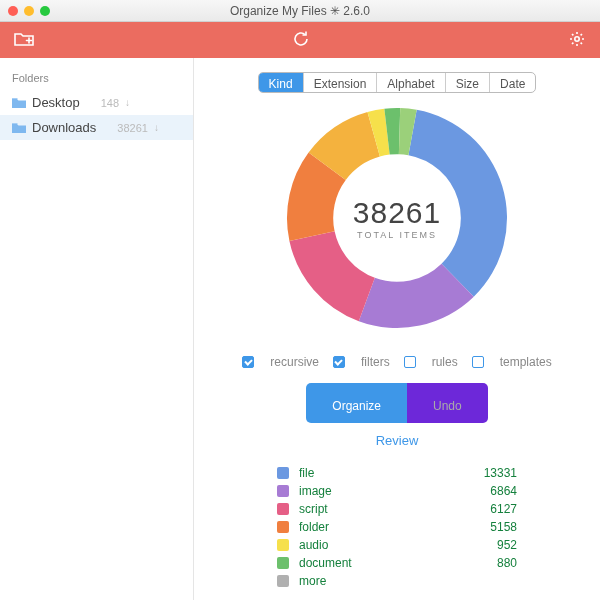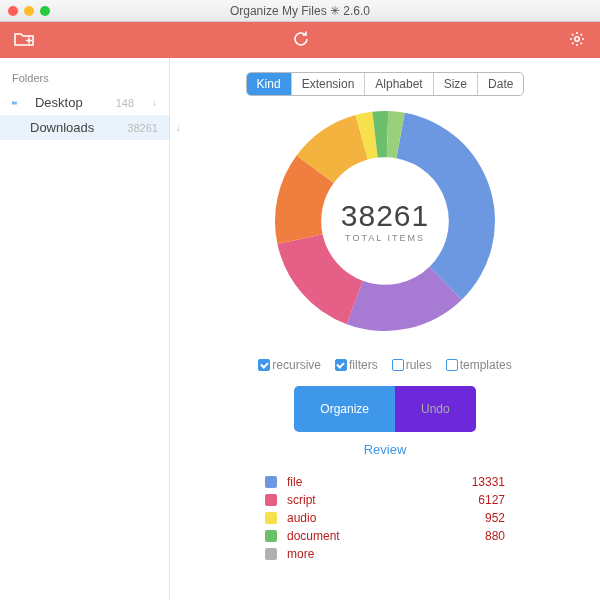--- a/index.html
+++ b/index.html
@@ -6,47 +6,47 @@
   body { font-family: -apple-system, "Helvetica Neue", Arial, sans-serif; font-size: 12px; color: #555; width: 600px; height: 600px; overflow: hidden; background: #fff; }
   .titlebar { height: 22px; background: linear-gradient(#f7f7f7,#eaeaea); border-bottom: 1px solid #d0d0d0; display: flex; align-items: center; padding: 0 8px; position: relative; }
   .traffic { display: flex; gap: 6px; }
   .dot { width: 10px; height: 10px; border-radius: 50%; }
   .dot.red { background:#ff5f56; } .dot.yellow{background:#ffbd2e;} .dot.green{background:#27c93f;}
   .title { position:absolute; left:0; right:0; text-align:center; font-size:12px; color:#555; }
   .toolbar { height: 36px; background:#eb6c60; display:flex; align-items:center; justify-content:space-between; padding:0 14px; color:#fff; }
   .toolbar svg { stroke:#fff; }
   .tool-center { flex:1; display:flex; justify-content:center; }
   .content { display:flex; height: calc(600px - 22px - 36px); }
-  .sidebar { width: 170px; border-right:1px solid #e5e5e5; padding-top:10px; }
+  .sidebar { width: 194px; border-right:1px solid #e5e5e5; padding-top:10px; }
   .side-head { font-size:11px; color:#888; padding:4px 12px 6px; }
-  .side-item { display:flex; align-items:center; gap:18px; padding:5px 12px; font-size:13px; color:#444; cursor:pointer; }
+  .side-item { display:flex; align-items:center; gap:6px; padding:5px 12px; font-size:13px; color:#444; cursor:pointer; }
   .side-item.active { background:#eaf3fb; }
   .side-item .count { color:#bbb; font-size:11px; margin-left:15px;}
   .side-item .arrow { color:#bbb; font-size:10px; }
   .main { flex:1; padding:14px 10px 10px; display:flex; flex-direction:column; align-items:center; overflow:hidden;}
   .tabs { display:flex; border:1px solid #bbb; border-radius:5px; overflow:hidden; margin-bottom:0;}
   .tab { padding:4px 10px; font-size:12px; color:#555; border-right:1px solid #ccc; cursor:pointer;}
   .tab:last-child{border-right:none;}
   .tab.active { background:#3e97e8; color:#fff; }
   .donut-wrap { position:relative; width:250px; height:250px; }
   .donut-center { position:absolute; inset:0; display:flex; flex-direction:column; align-items:center; justify-content:center; }
   .donut-center .num { font-size:30px; font-weight:300; color:#444; letter-spacing:1px;}
   .donut-center .lbl { font-size:9px; letter-spacing:2px; color:#888; }
   .opts { display:flex; gap:14px; margin-top:12px; font-size:12px; color:#888;}
-  .opt { display:flex; align-items:center; gap:2px; cursor:pointer;}
+  .opt { display:flex; align-items:center; gap:16px; cursor:pointer;}
   .chk { width:12px; height:12px; border:1.5px solid #3e97e8; border-radius:2px; display:inline-flex; align-items:center; justify-content:center;}
   .chk.on { background:#3e97e8; }
   .chk.on::after{content:"";width:5px;height:3px;border-left:2px solid #fff;border-bottom:2px solid #fff;transform:rotate(-45deg);margin-top:-2px;}
   .btns { display:flex; margin-top:14px; border-radius:5px; overflow:hidden;}
   .btn { padding:16px 26px; font-size:12px; cursor:pointer;}
   .btn.primary{ background:#3e97e8; color:#fff;}
   .btn.secondary{ background:#6d28d9; color:#aaa;}
   .review { color:#3e97e8; font-size:13px; margin-top:10px; cursor:pointer;}
   .legend { margin-top:16px; width:240px; }
-  .lg-row { display:flex; align-items:center; font-size:12px; padding:2px 0; color:#b91c1c;}
+  .lg-row { display:flex; align-items:center; font-size:12px; padding:2px 0; color:#15803d;}
   .lg-sw { width:12px; height:12px; border-radius:2px; margin-right:10px;}
   .lg-name { flex:1; }
   .lg-val { width:60px; text-align:right; }
   .folder-icon{width:14px;height:11px;display:inline-block;}
 </style>
 </head>
 <body>
 
 <div class="titlebar">
   <div class="traffic">
@@ -157,25 +157,35 @@
 
     <div class="review">Review</div>
 
     <div class="legend" id="legend">
         <div class="lg-row">
           <span class="lg-sw" style="background:#6b98e1"></span>
     <span class="lg-name">file</span>
     <span class="lg-val">13331</span>
         </div>
         <div class="lg-row">
+          <span class="lg-sw" style="background:#a77bd4"></span>
+    <span class="lg-name">image</span>
+    <span class="lg-val">6864</span>
+        </div>
+        <div class="lg-row">
           <span class="lg-sw" style="background:#e55f86"></span>
     <span class="lg-name">script</span>
     <span class="lg-val">6127</span>
         </div>
         <div class="lg-row">
+          <span class="lg-sw" style="background:#f07f3f"></span>
+    <span class="lg-name">folder</span>
+    <span class="lg-val">5158</span>
+        </div>
+        <div class="lg-row">
           <span class="lg-sw" style="background:#f6e04b"></span>
     <span class="lg-name">audio</span>
     <span class="lg-val">952</span>
         </div>
         <div class="lg-row">
           <span class="lg-sw" style="background:#6cc06c"></span>
     <span class="lg-name">document</span>
     <span class="lg-val">880</span>
         </div>
         <div class="lg-row">

